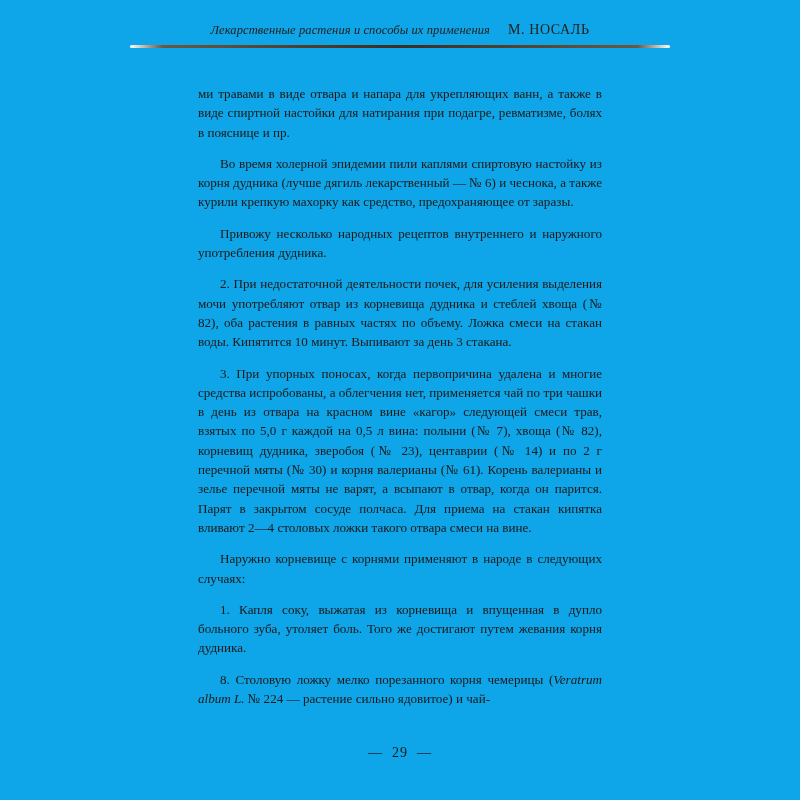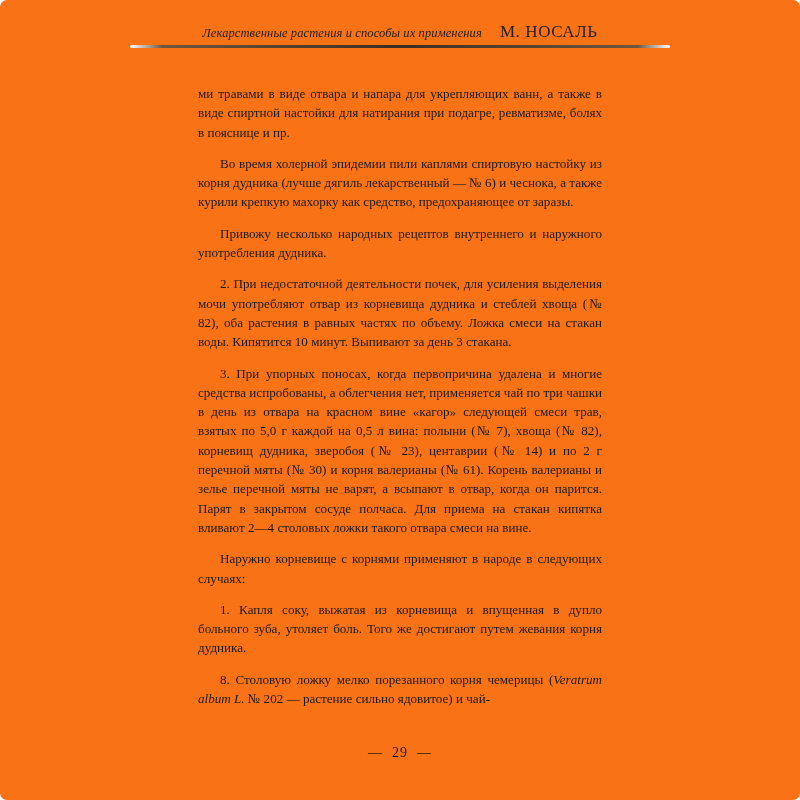--- a/index.html
+++ b/index.html
@@ -13,22 +13,21 @@
     font-family: "Liberation Serif", serif;
     color: #1a1a1a;
     overflow: hidden;
   }
   .page {
     position: relative;
     width: 800px;
     height: 800px;
     box-sizing: border-box;
     padding: 12px;
-    background: #f97316;
-    border-radius: 7px;
+    background: #0ea5e9;
   }
   .header {
     position: absolute;
     left: 130px;
     right: 130px;
     top: 22px;
     height: 34px;
   }
   .header-line {
     display: flex;
@@ -37,21 +36,21 @@
     gap: 18px;
     white-space: nowrap;
   }
   .header-title {
     font-style: italic;
     font-size: 12.5px;
     color: #23201d;
     letter-spacing: 0.1px;
   }
   .header-author {
-    font-size: 17px;
+    font-size: 14px;
     color: #23201d;
     letter-spacing: 0.6px;
   }
   .header-rule {
     position: absolute;
     left: 0;
     right: 0;
     top: 22px;
     height: 4px;
   }
@@ -118,20 +117,20 @@
   </div>
 
   <div class="body-text">
     <p class="noindent">ми травами в виде отвара и напара для укрепляющих ванн, а также в виде спиртной настойки для натирания при подагре, ревматизме, болях в пояснице и пр.</p>
     <p>Во время холерной эпидемии пили каплями спиртовую настойку из корня дудника (лучше дягиль лекарственный — № 6) и чеснока, а также курили крепкую махорку как средство, предохраняющее от заразы.</p>
     <p>Привожу несколько народных рецептов внутреннего и наружного употребления дудника.</p>
     <p>2. При недостаточной деятельности почек, для усиления выделения мочи употребляют отвар из корневища дудника и стеблей хвоща (№ 82), оба растения в равных частях по объему. Ложка смеси на стакан воды. Кипятится 10 минут. Выпивают за день 3 стакана.</p>
     <p>3. При упорных поносах, когда первопричина удалена и многие средства испробованы, а облегчения нет, применяется чай по три чашки в день из отвара на красном вине «кагор» следующей смеси трав, взятых по 5,0 г каждой на 0,5 л вина: полыни (№ 7), хвоща (№ 82), корневищ дудника, зверобоя (№ 23), центаврии (№ 14) и по 2 г перечной мяты (№ 30) и корня валерианы (№ 61). Корень валерианы и зелье перечной мяты не варят, а всыпают в отвар, когда он парится. Парят в закрытом сосуде полчаса. Для приема на стакан кипятка вливают 2—4 столовых ложки такого отвара смеси на вине.</p>
     <p>Наружно корневище с корнями применяют в народе в следующих случаях:</p>
     <p>1. Капля соку, выжатая из корневища и впущенная в дупло больного зуба, утоляет боль. Того же достигают путем жевания корня дудника.</p>
-    <p><span>8. Столовую ложку мелко порезанного корня чемерицы (</span><i>Veratrum album L.</i><span> № 202 — растение сильно ядовитое) и чай-</span></p>
+    <p><span>8. Столовую ложку мелко порезанного корня чемерицы (</span><i>Veratrum album L.</i><span> № 224 — растение сильно ядовитое) и чай-</span></p>
   </div>
 
   <div class="folio">
     <span class="dash">—</span><span>29</span><span class="dash">—</span>
   </div>
 
 </div>
 
 </body></html>

